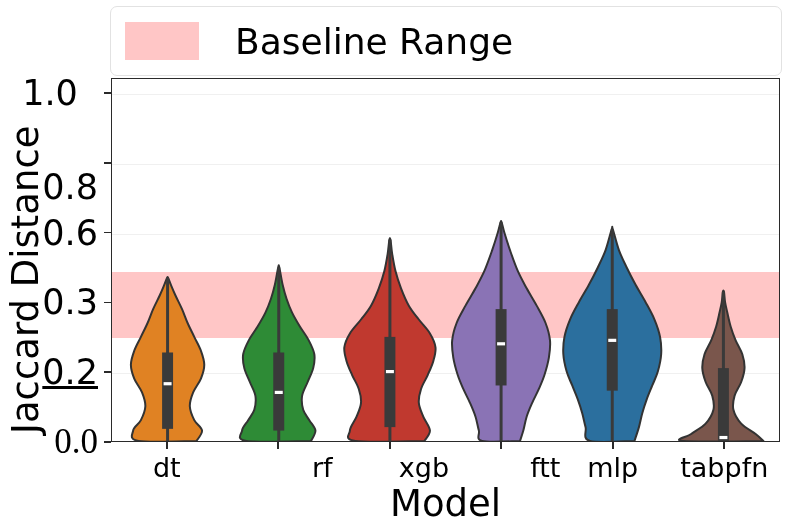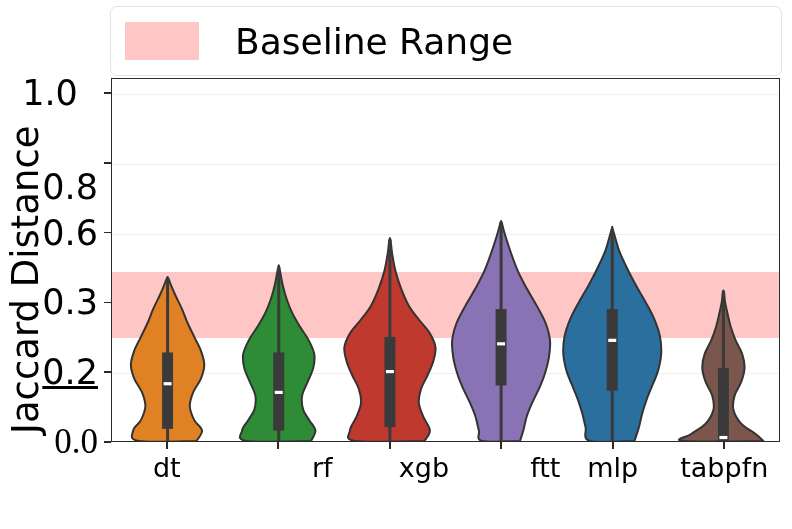--- a/index.html
+++ b/index.html
@@ -181,15 +181,16 @@
       <div class="xtick-mark" style="left: 388.95px; top: 442px;"></div>
       <div class="xtick-text" style="left: 411px; top: 452px; margin-left: 13px;">xgb</div>
       <div class="xtick-mark" style="left: 500.45px; top: 442px;"></div>
       <div class="xtick-text" style="left: 501.25px; top: 452px; margin-left: 44px;">ftt</div>
       <div class="xtick-mark" style="left: 611.95px; top: 442px;"></div>
       <div class="xtick-text" style="left: 612.75px; top: 452px;">mlp</div>
       <div class="xtick-mark" style="left: 723.45px; top: 442px;"></div>
       <div class="xtick-text" style="left: 724.25px; top: 452px;">tabpfn</div>
     </div>
 
+  <div class="xlabel">Model</div>
   <div class="ylabel">Jaccard Distance</div>
 
 </div>
 
 </body></html>

